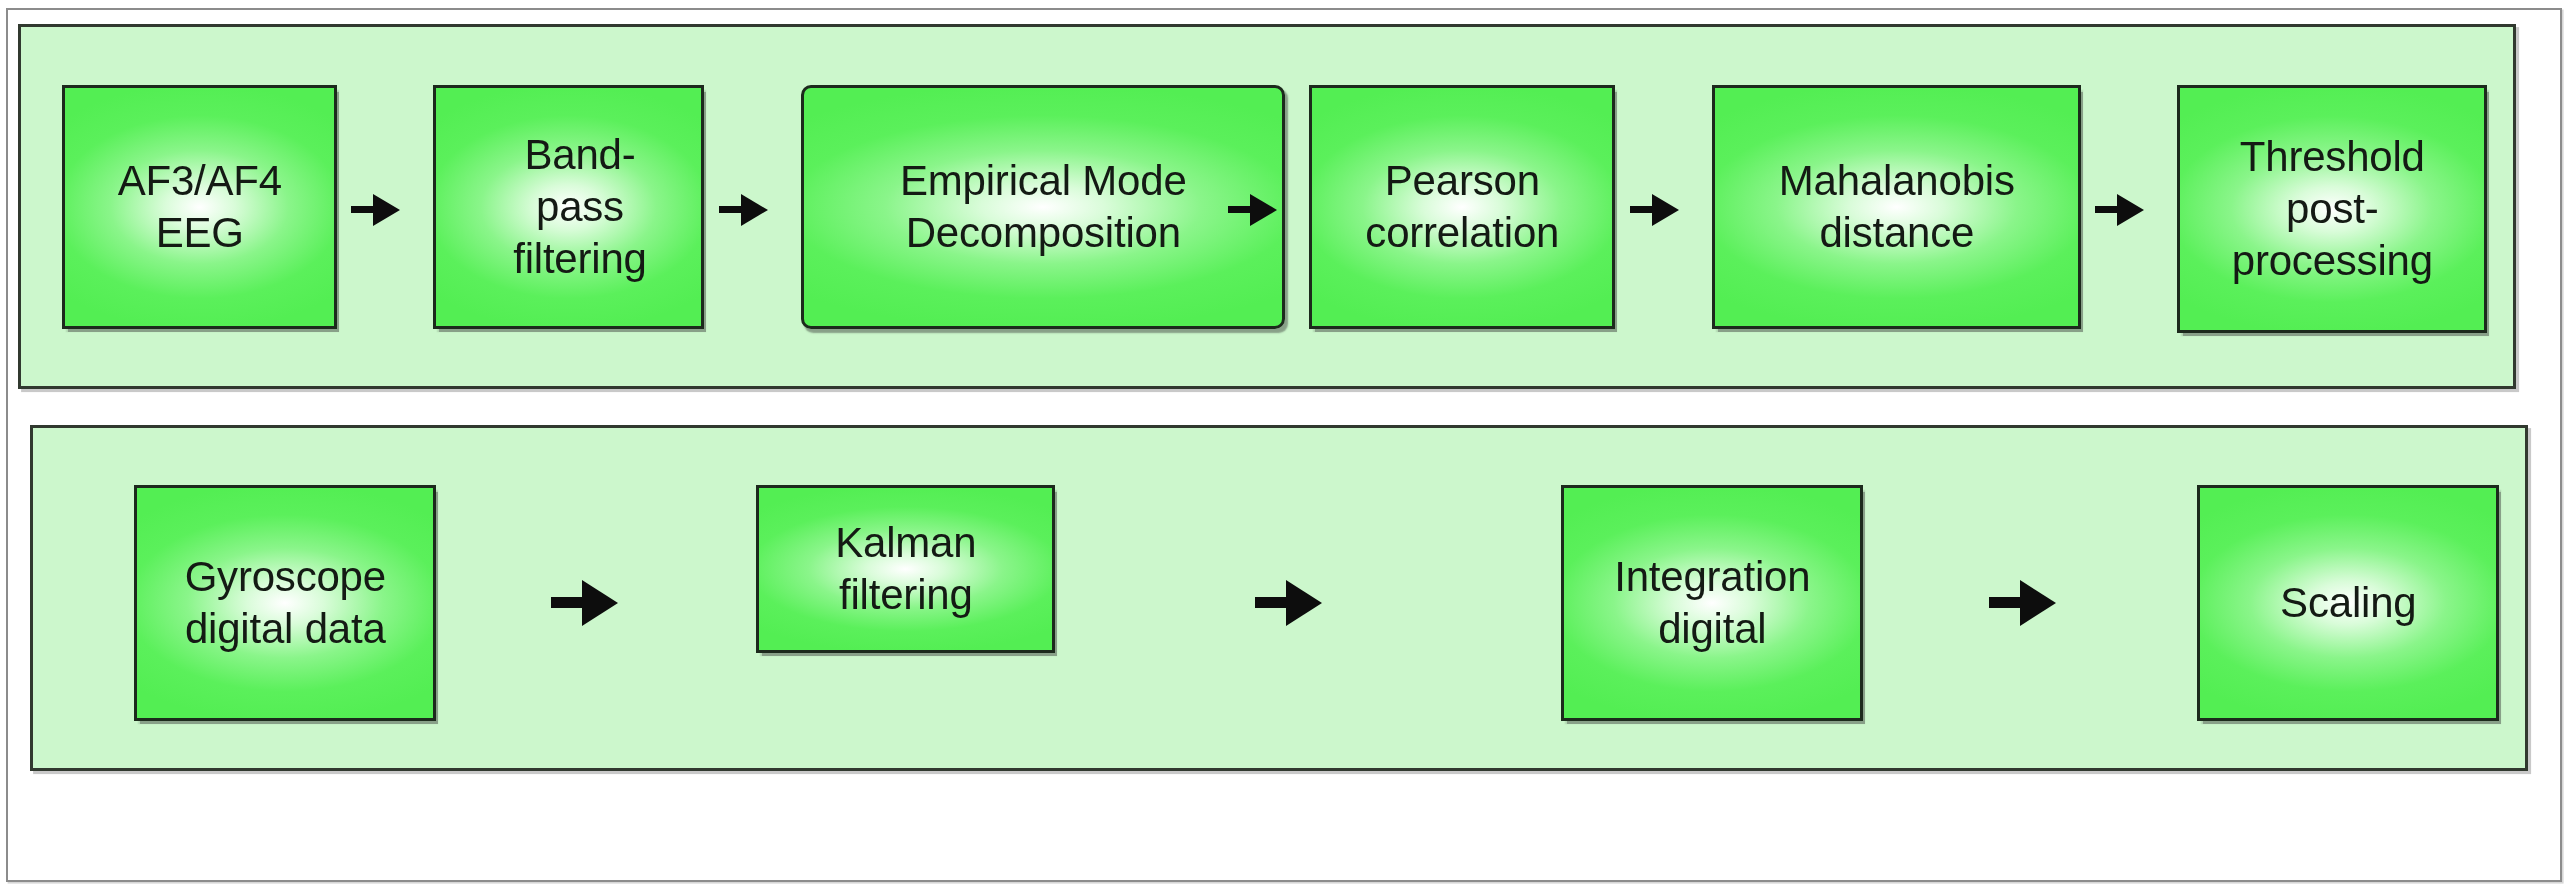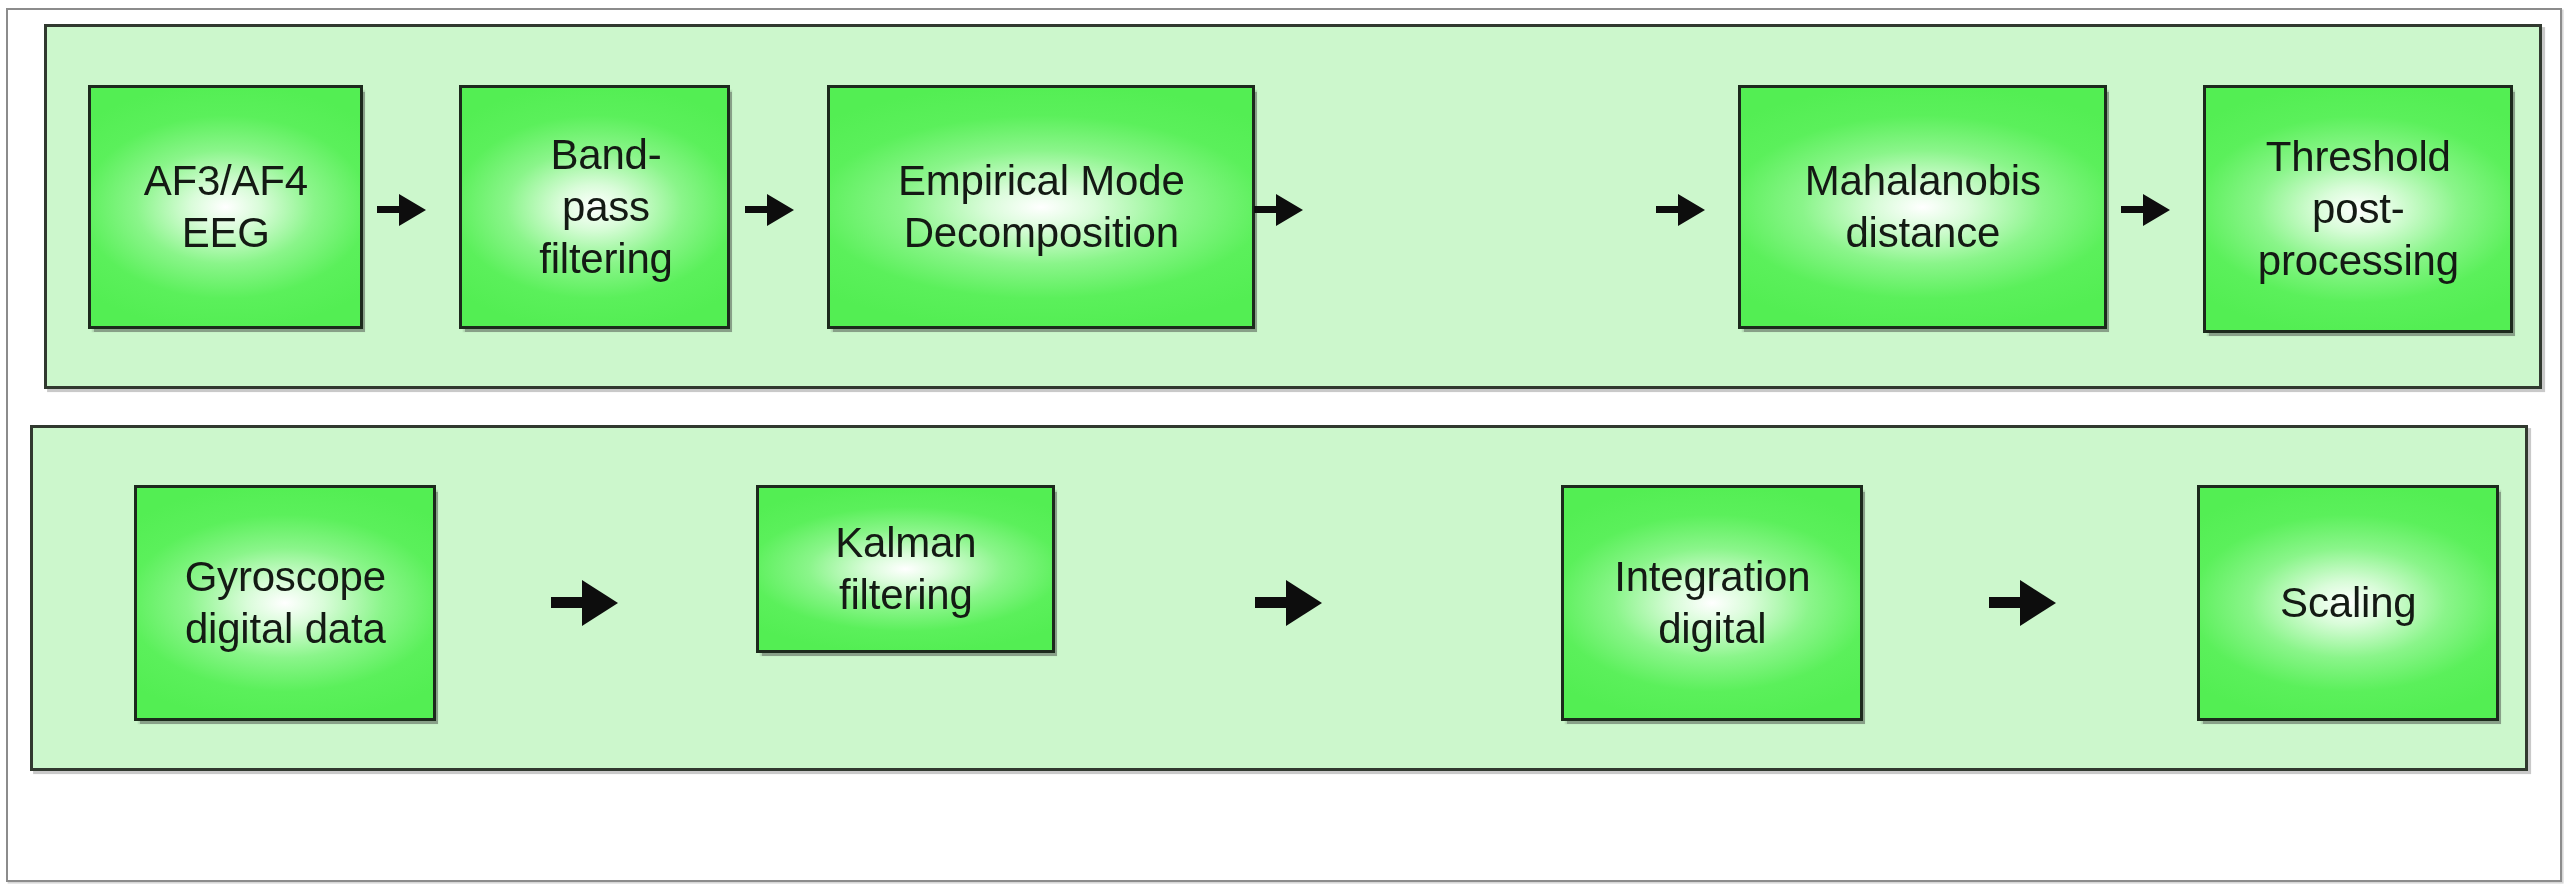--- a/index.html
+++ b/index.html
@@ -29,21 +29,21 @@
 
   
   .panel {
     position: absolute;
     box-sizing: border-box;
     background: #ccf7cc;
     border: 3.1px solid #31392f;
     box-shadow: 3.1px 3.1px 0 0 #c9c9c9;
   }
   #eeg-panel {
-    left: 36px;
+    left: 10px;
     top: 14px;
     width: 2498px;
     height: 365px;
   }
   #gyro-panel {
     left: 22px;
     top: 415px;
     width: 2498px;
     height: 346px;
   }
@@ -118,30 +118,34 @@
       <span class="proc-label">Band-
 pass
 filtering</span>
     </div>
 
     <div class="arrow arrow-thin" style="left:698px; top:167px;">
       <span class="shaft"></span>
       <span class="head"></span>
     </div>
 
-    <div class="proc-box" style="left:780px; top:58px; width:428px; height:244px;">
+    <div class="proc-box" style="left:780px; top:58px; width:484px; height:244px;border-radius:10px;">
       <span class="proc-label">Empirical Mode
 Decomposition</span>
     </div>
 
     <div class="arrow arrow-thin" style="left:1207px; top:167px;">
       <span class="shaft"></span>
       <span class="head"></span>
     </div>
 
+    <div class="proc-box" style="left:1288px; top:58px; width:306px; height:244px;">
+      <span class="proc-label">Pearson
+correlation</span>
+    </div>
 
     <div class="arrow arrow-thin" style="left:1609px; top:167px;">
       <span class="shaft"></span>
       <span class="head"></span>
     </div>
 
     <div class="proc-box" style="left:1691px; top:58px; width:369px; height:244px;">
       <span class="proc-label">Mahalanobis
 distance</span>
     </div>

